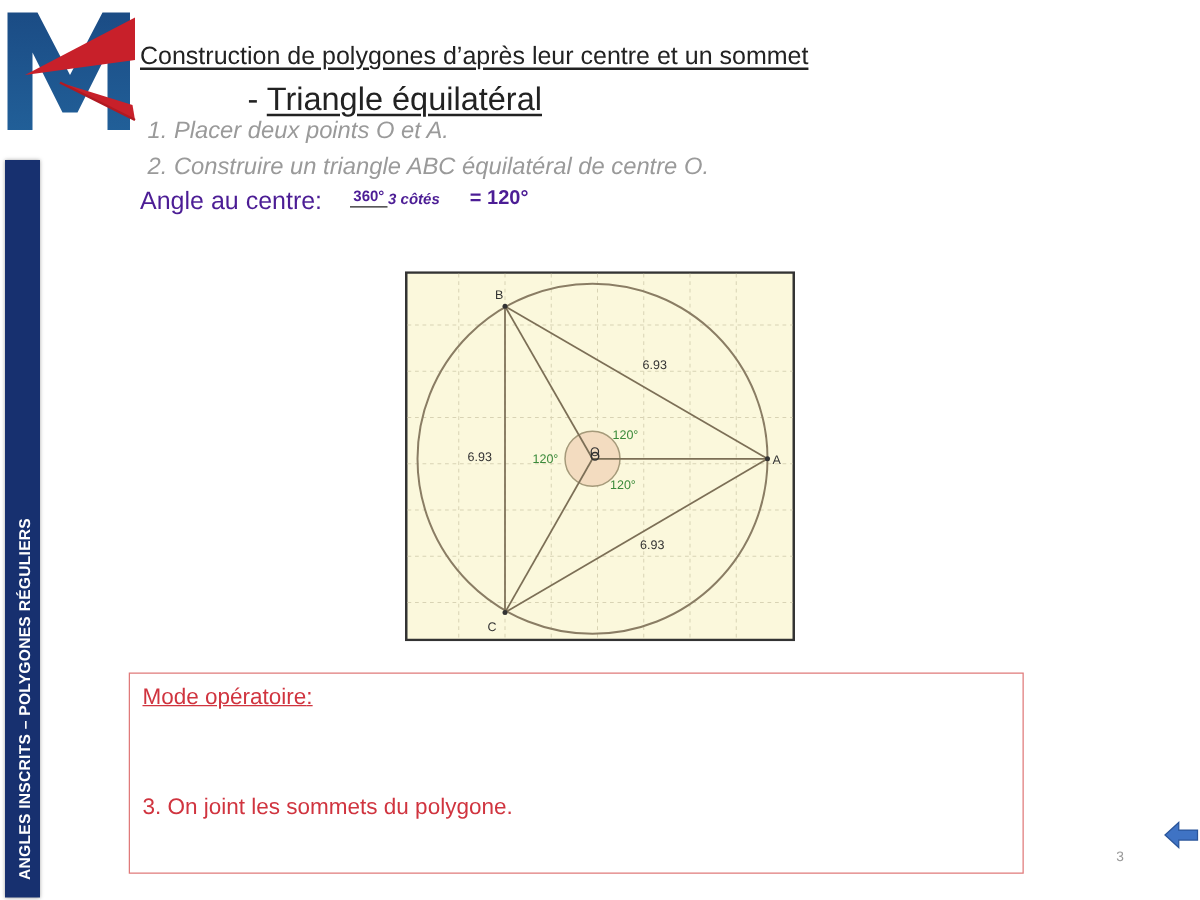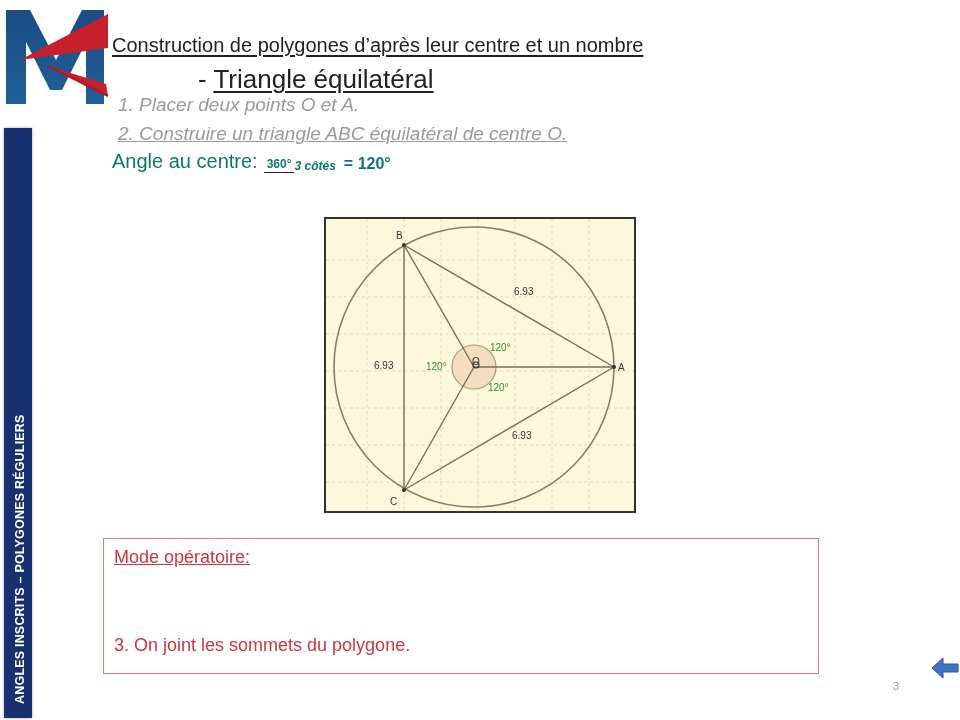--- a/index.html
+++ b/index.html
@@ -11,28 +11,28 @@
   .sidebar-text { position:absolute; left:50%; bottom:8px; transform-origin:left bottom;
                   transform: rotate(-90deg) translate(0, 0); white-space:nowrap; color:#ffffff;
                   font-weight:bold; font-size:12.5px; letter-spacing:0.2px; }
   .sidebar-text-wrap { position:absolute; left:23px; bottom:6px; width:0; height:0; }
   .title { position:absolute; left:112px; top:34px; font-size:20px; color:#222; text-decoration:underline;
            text-decoration-thickness:2px; text-underline-offset:3px; }
   .subtitle { position:absolute; left:198px; top:64px; font-size:26px; color:#222; }
   .subtitle .u { text-decoration:underline; text-decoration-thickness:2px; text-underline-offset:3px; }
   .step { position:absolute; left:118px; font-size:19px; color:#9a9a9a; font-style:italic; }
   .step1 { top:94px; }
-  .step2 { top:123px;text-decoration:underline; }
-  .angle-line { position:absolute; left:112px; top:150px; font-size:20px; color:#0f766e; display:flex; align-items:flex-end; }
+  .step2 { top:123px; }
+  .angle-line { position:absolute; left:112px; top:150px; font-size:20px; color:#4c1d95; display:flex; align-items:flex-start;gap:16px; }
   .frac { display:inline-flex; flex-direction:row; align-items:center; margin:0 6px 0 6px; font-size:12px; font-weight:bold; }
   .frac .num { border-bottom:1.5px solid #222; padding:0 3px 1px 3px; }
   .frac .den { padding-top:1px; font-style:italic; }
   .eq { font-size:16px; margin-left:2px;font-weight:bold; }
   .figure { position:absolute; left:324px; top:217px; width:312px; height:296px; }
-  .mode-box { position:absolute; left:103px; top:538px; width:716px; height:136px; border:1.5px solid #e07a7a;
+  .mode-box { position:absolute; left:103px; top:538px; width:716px; height:161px; border:1.5px solid #e07a7a;
               box-sizing:border-box; background:#fff;text-align:right; }
   .mode-title { position:absolute; left:10px; top:8px; font-size:18px; color:#d0343f; text-decoration:underline; }
   .mode-colon { text-decoration:none; }
   .mode-item { position:absolute; left:10px; font-size:18px; color:#d0343f; }
   .mi1 { top:36px; } .mi2 { top:66px; } .mi3 { top:96px; }
   .page-num { position:absolute; left:893px; top:680px; font-size:11px; color:#999; }
   .back-arrow { position:absolute; left:930px; top:655px; width:30px; height:26px; cursor:pointer; }
 </style>
 </head>
 <body>
@@ -49,21 +49,21 @@
   <path d="M48 66 L108 96 L106 84 Z" fill="#c8202a"></path>
   <line x1="48" y1="66" x2="108" y2="96" stroke="#b01a22" stroke-width="2"></line>
 </svg>
 
 <div class="sidebar">
   <div class="sidebar-text-wrap">
     <div class="sidebar-text">ANGLES INSCRITS – POLYGONES RÉGULIERS</div>
   </div>
 </div>
 
-<div class="title">Construction de polygones d’après leur centre et un nombre</div>
+<div class="title">Construction de polygones d’après leur centre et un sommet</div>
 <div class="subtitle">
   <span>- </span><span class="u">Triangle équilatéral</span>
 </div>
 
 <div class="step step1">1. Placer deux points O et A.</div>
 <div class="step step2">2. Construire un triangle ABC équilatéral de centre O.</div>
 
 <div class="angle-line">
   <span>Angle au centre:</span>
   <span class="frac">

